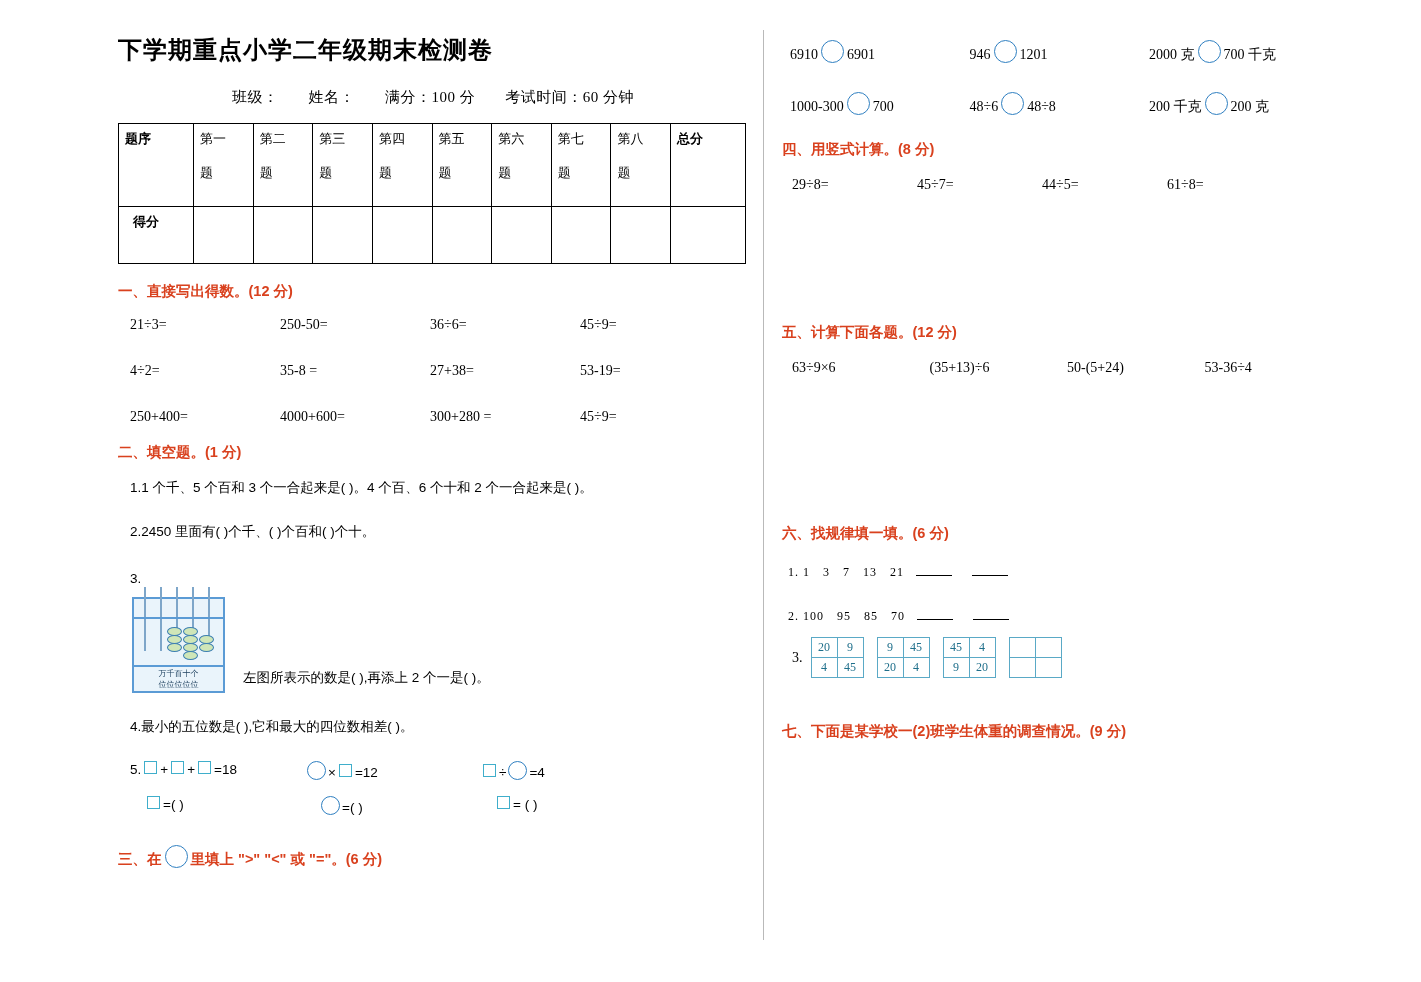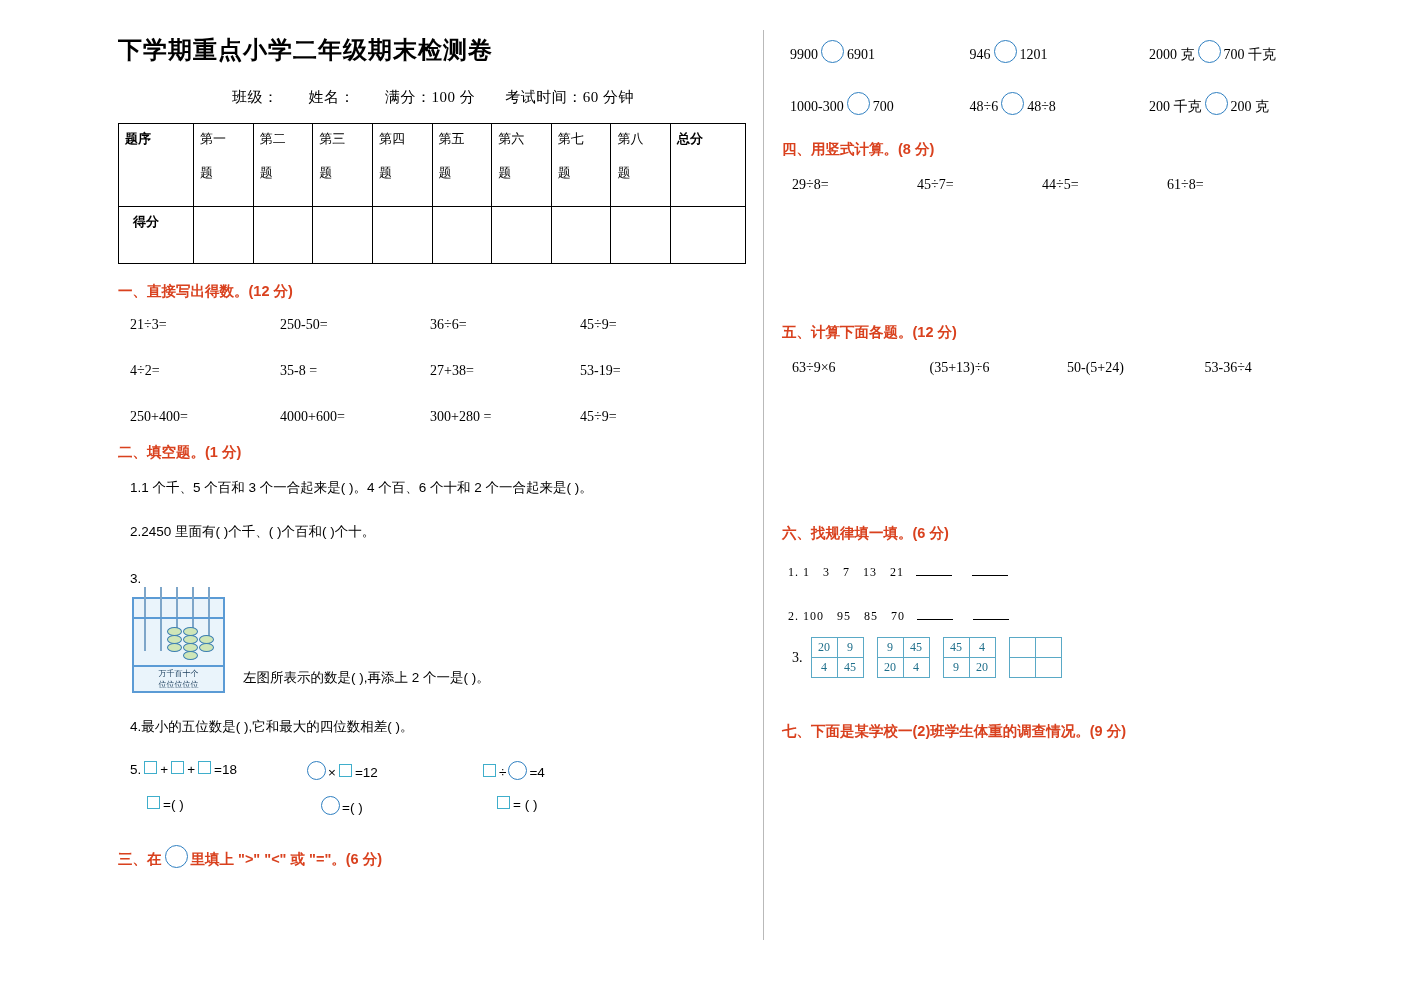--- a/index.html
+++ b/index.html
@@ -376,21 +376,21 @@
 
     <div class="qhead" style="margin-top:30px">
       <span>三、在</span><span class="circ-lg"></span><span>里填上 "&gt;" "&lt;" 或 "="。(6 分)</span>
     </div>
 
   </div>
 
   <div class="col-right">
 
     <div class="cmprow" style="margin-top:10px">
-      <span class="item"><span>9900</span><span class="circ-lg"></span><span>6901</span></span>
+      <span class="item"><span>6910</span><span class="circ-lg"></span><span>6901</span></span>
       <span class="item"><span>946</span><span class="circ-lg"></span><span>1201</span></span>
       <span class="item wide"><span>2000 克</span><span class="circ-lg"></span><span>700 千克</span></span>
     </div>
 
     <div class="cmprow" style="margin-top:28px">
       <span class="item"><span>1000-300</span><span class="circ-lg"></span><span>700</span></span>
       <span class="item"><span>48÷6</span><span class="circ-lg"></span><span>48÷8</span></span>
       <span class="item wide"><span>200 千克</span><span class="circ-lg"></span><span>200 克</span></span>
     </div>
 

